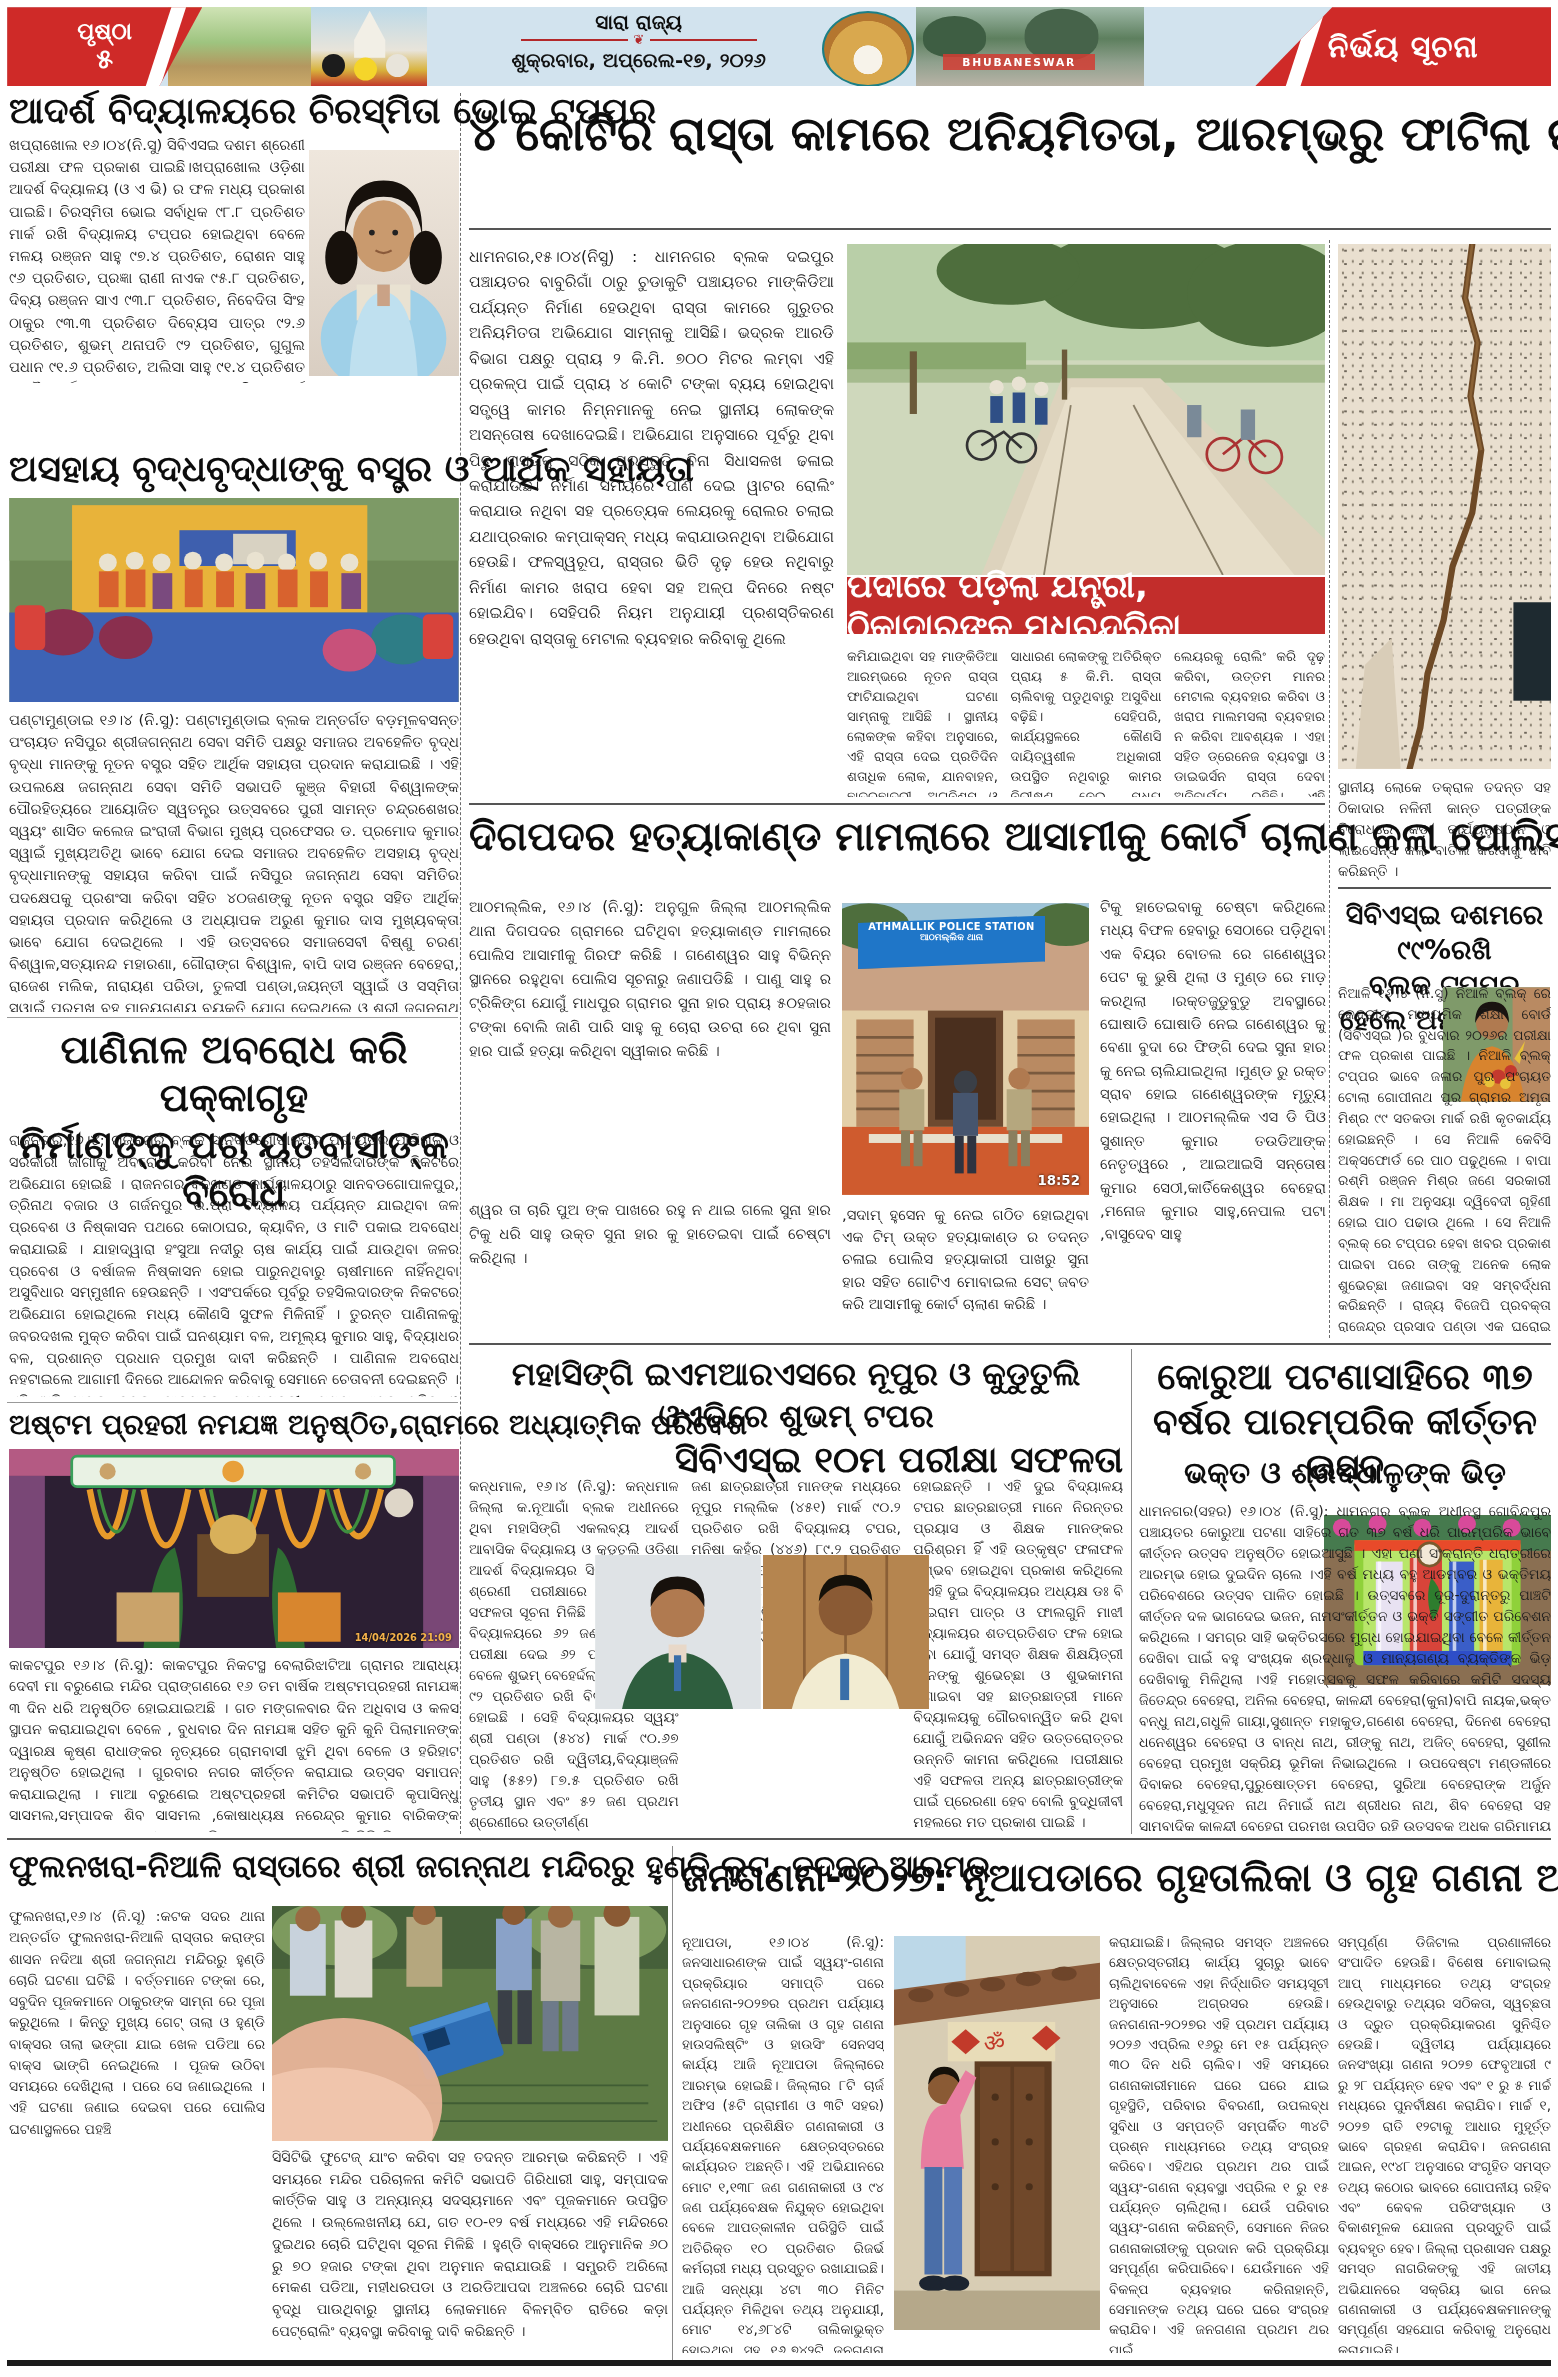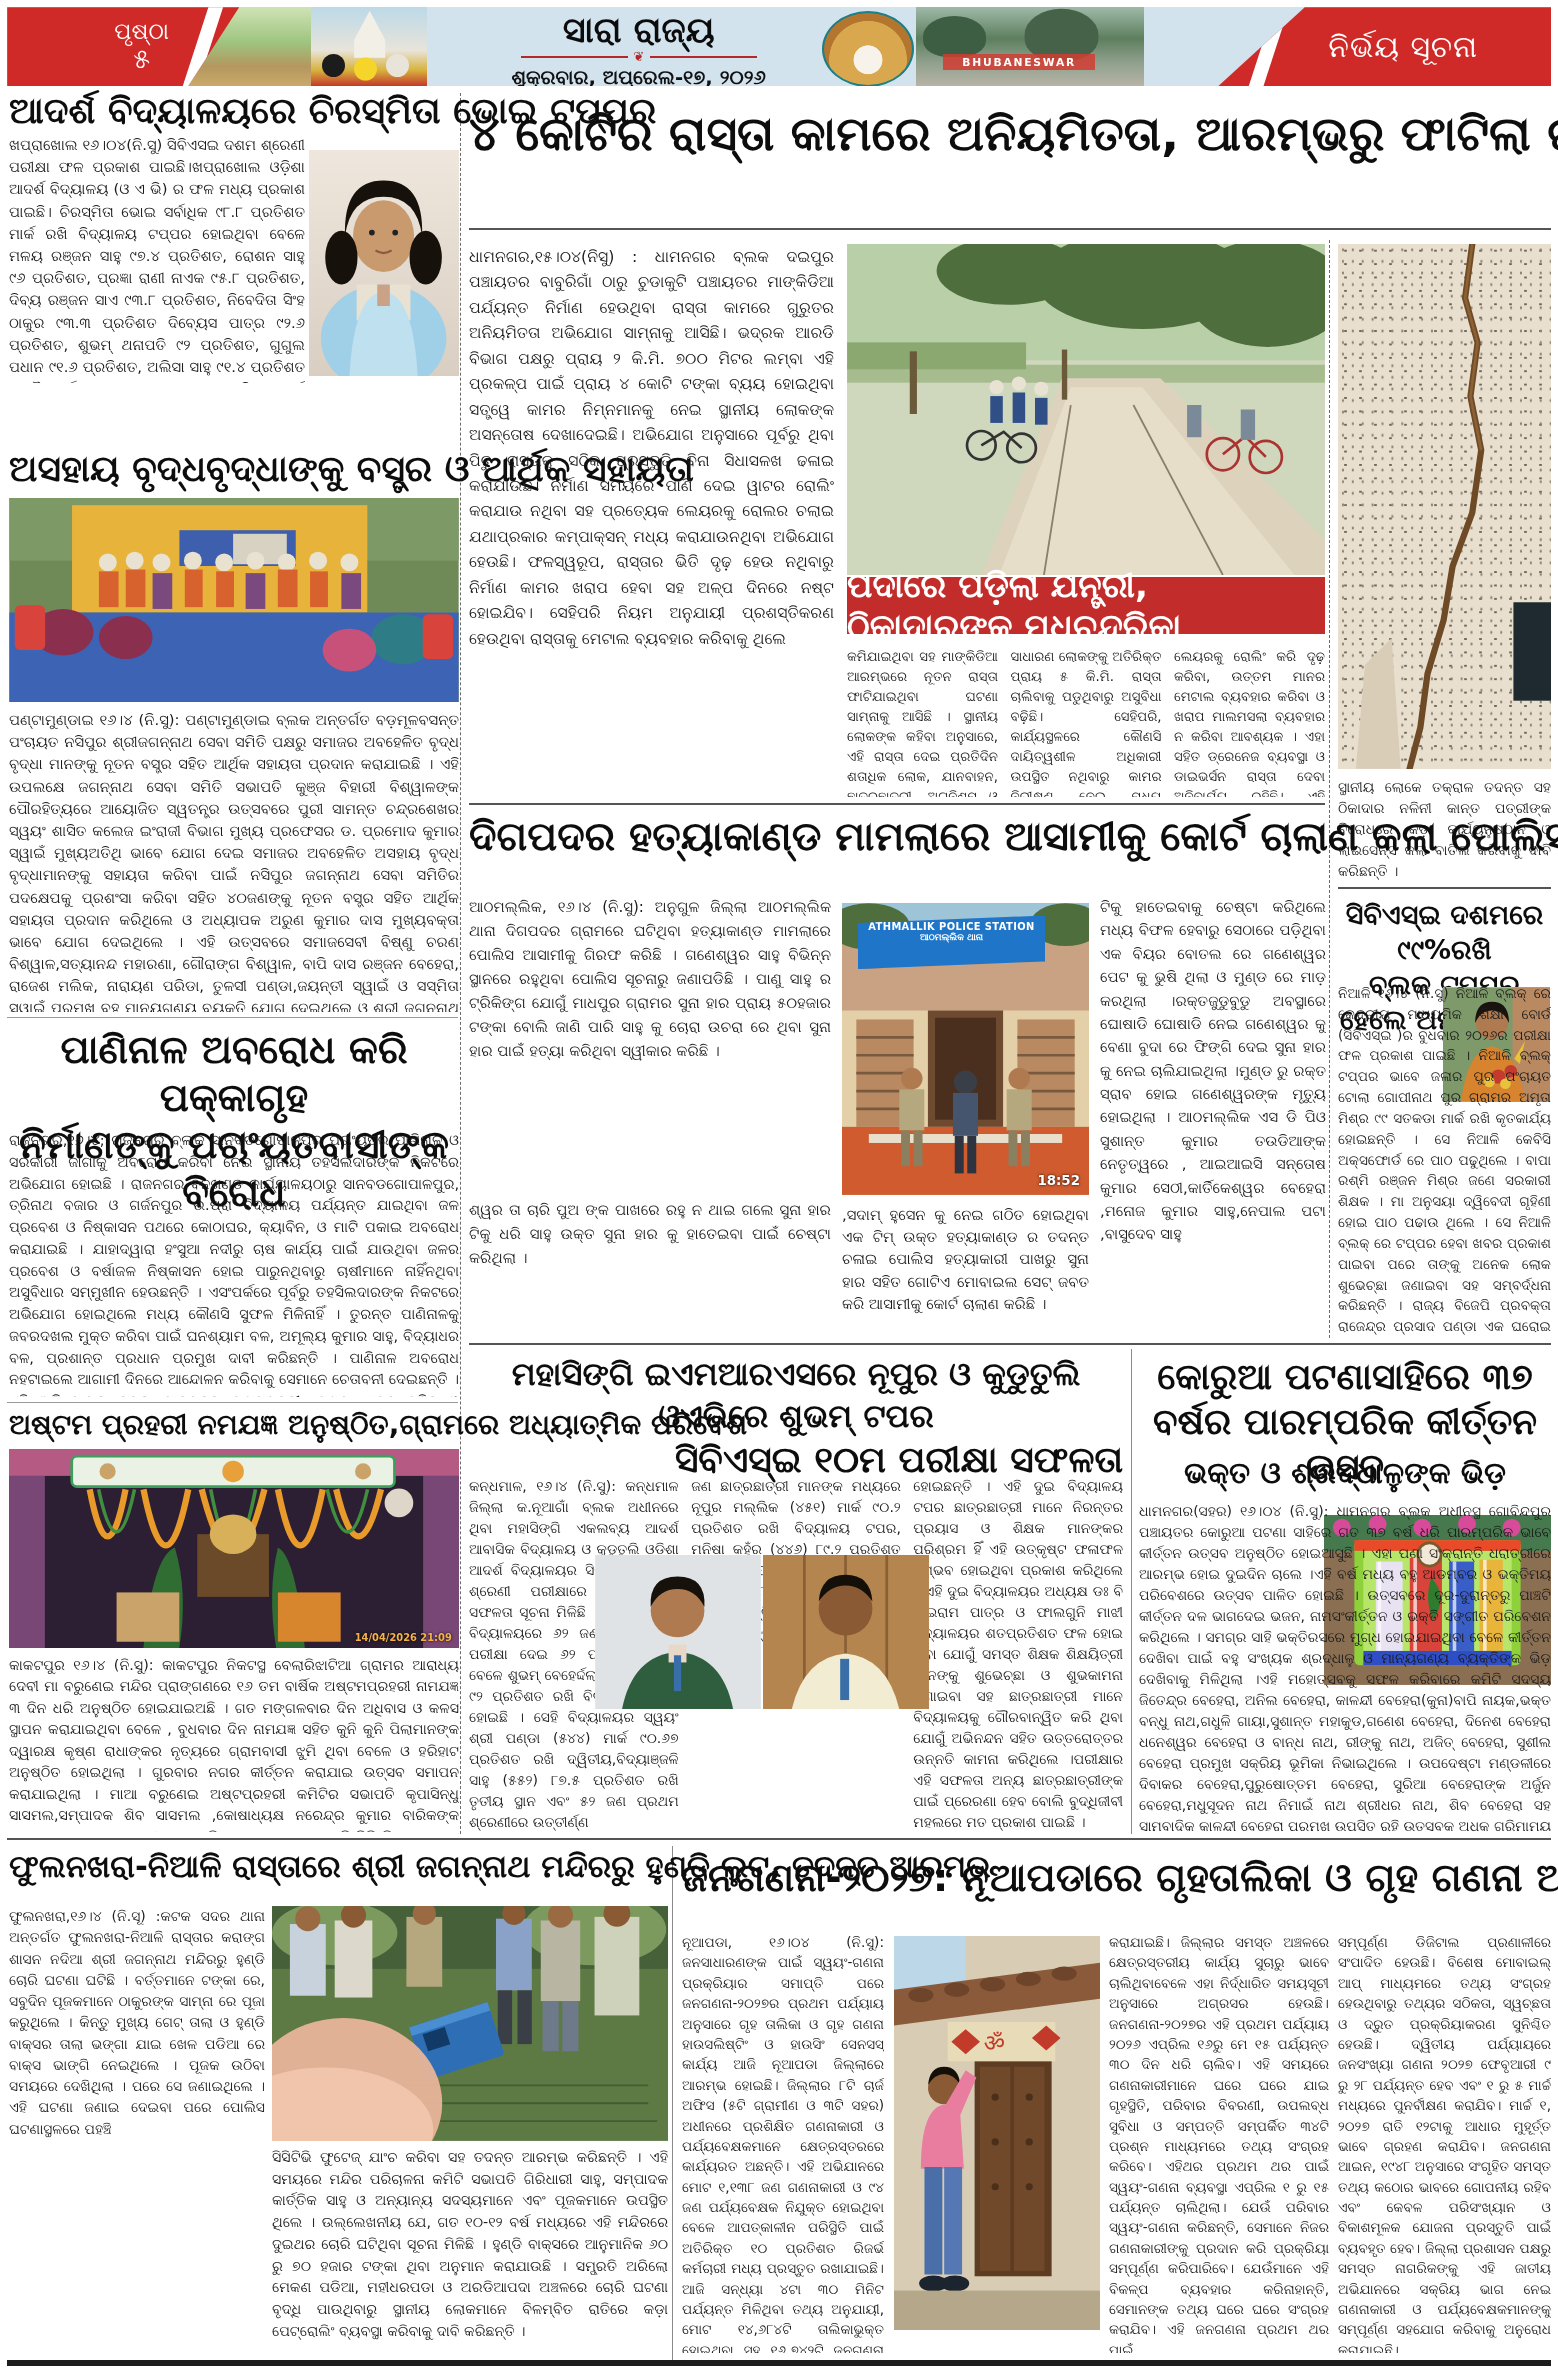--- a/index.html
+++ b/index.html
@@ -1,29 +1,29 @@
 <!DOCTYPE html>
 <html style="font-size:14.3px"><head>
 <meta charset="utf-8">
 <style>
   html,body{margin:0;padding:0;background:#ffffff;}
   .page{position:relative;width:1558px;height:2377px;background:#ffffff;overflow:hidden;
         font-family:"DejaVu Sans","Liberation Sans",sans-serif;color:#161616;}
   
   .masthead{position:absolute;left:7.2px;top:7.2px;width:1544px;height:79px;background:#d2e3ee;overflow:hidden;}
-  .mh-red{position:absolute;top:0;height:79px;background:#cf2a28;color:#fff;display:flex;flex-direction:column;justify-content:center;align-items:center;font-weight:400;padding-left:37px;}
+  .mh-red{position:absolute;top:0;height:79px;background:#cf2a28;color:#fff;display:flex;flex-direction:column;justify-content:center;align-items:center;font-weight:700;}
   .mh-left{left:0;width:195px;clip-path:polygon(0 0,100% 0,78% 100%,0 100%);}
   .mh-right{right:0;width:296px;clip-path:polygon(26% 0,100% 0,100% 100%,0 100%);}
   .mh-left .slash,.mh-right .slash{position:absolute;top:-7.2px;height:99px;width:14.3px;background:#fff;transform:rotate(18deg);}
   .mh-left .slash{right:30px;} .mh-right .slash{left:43px;}
   .mh-page-label{font-size:23px;line-height:1.1;}
   .mh-page-num{font-size:27px;line-height:1.1;}
   .mh-right-title{font-size:30px;letter-spacing:0.9px;}
   .mh-center{position:absolute;left:421px;top:0;width:421px;height:79px;text-align:center;}
-  .mh-title{font-size:35px;font-weight:700;color:#0c0c0c;margin-top:2.7px;}
+  .mh-title{font-size:20px;font-weight:700;color:#0c0c0c;margin-top:2.7px;}
   .mh-orn{height:12.5px;display:flex;align-items:center;justify-content:center;gap:5.4px;}
   .mh-orn .oline{width:107px;height:1.8px;background:#b3282a;}
   .mh-orn .oglyph{color:#b3282a;font-size:13.4px;line-height:1;}
   .mh-date{font-size:19.7px;font-weight:700;color:#111;margin-top:3px;}
   .mh-img{position:absolute;top:0;height:79px;overflow:hidden;}
   
   .vrule{position:absolute;width:0;border-left:1.8px dashed #6a6a6a;}
   .vrule.solid{border-left:1.8px solid #8a8a8a;}
   .hrule{position:absolute;height:1.8px;background:#555;}
   .hrule.thick{height:6.3px;background:#1c1c1c;}

